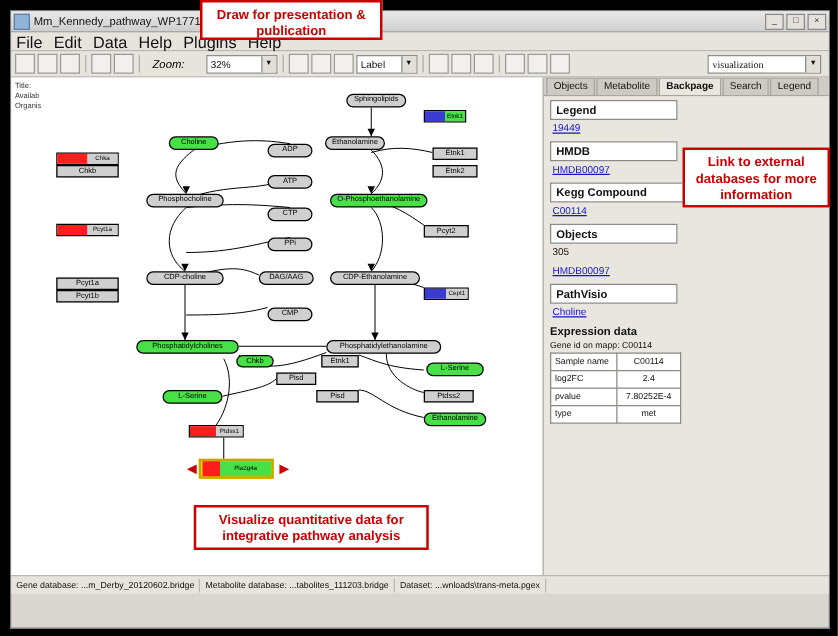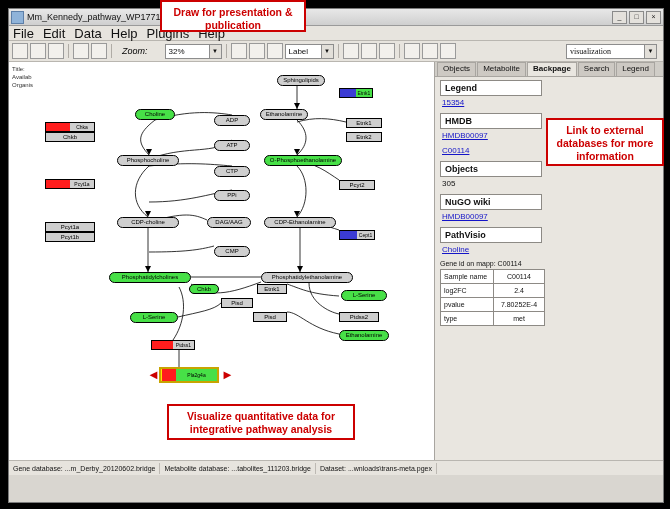--- a/index.html
+++ b/index.html
@@ -205,50 +205,51 @@
         <div style="background:#ff1d1d"></div>
           <div style="background:#cfcfcf;font-size:5px;text-align:center;line-height:9px;">Ptdss1</div>
       </div>
       <div class="node" style="left:150px;top:305px;width:60px;height:16px;background:#ffe900;border:2px solid #c8a400;display:flex;align-items:center;">
         <div style="width:14px;height:12px;background:#ff1d1d;margin-left:1px;"></div>
         <div style="flex:1;height:12px;background:#47e047;font-size:5px;line-height:12px;text-align:center;">Pla2g4a</div>
       </div>
       <span class="arrowmark" style="left:138px;top:305px;">◄</span>
       <span class="arrowmark" style="left:212px;top:305px;">►</span>
 
-      <div class="callout" style="left:158px;top:342px;width:188px;height:36px;">Visualize quantitative data  for integrative pathway analysis</div>
+      <div class="callout" style="left:146px;top:342px;width:188px;height:36px;">Visualize quantitative data  for integrative pathway analysis</div>
 
     </div>
 
     <div class="rightpane">
       <div class="tabs">
         <div class="tab">Objects</div>
         <div class="tab">Metabolite</div>
         <div class="tab active">Backpage</div>
         <div class="tab">Search</div>
         <div class="tab">Legend</div>
       </div>
       <div class="panelbody">
         <div class="fieldbox">Legend</div>
-        <a class="link" href="#">15354</a>
+        <a class="link" href="#">19449</a>
 
         <div class="fieldbox">HMDB</div>
         <a class="link" href="#">HMDB00097</a>
 
+        <div class="fieldbox" style="width:100px">Kegg Compound</div>
         <a class="link" href="#">C00114</a>
 
         <div class="fieldbox">Objects</div>
         <div class="plain">305</div>
 
-        <div class="fieldbox">NuGO wiki</div>
         <a class="link" href="#">HMDB00097</a>
 
         <div class="fieldbox">PathVisio</div>
         <a class="link" href="#">Choline</a>
 
+        <div class="exphdr">Expression data</div>
         <div class="geneid">Gene id on mapp: C00114</div>
         <table class="expr">
           <tbody>
               <tr>
             <td class="c1">Sample name</td>
             <td class="c2">C00114</td>
           </tr>
           <tr>
             <td class="c1">log2FC</td>
             <td class="c2">2.4</td>

